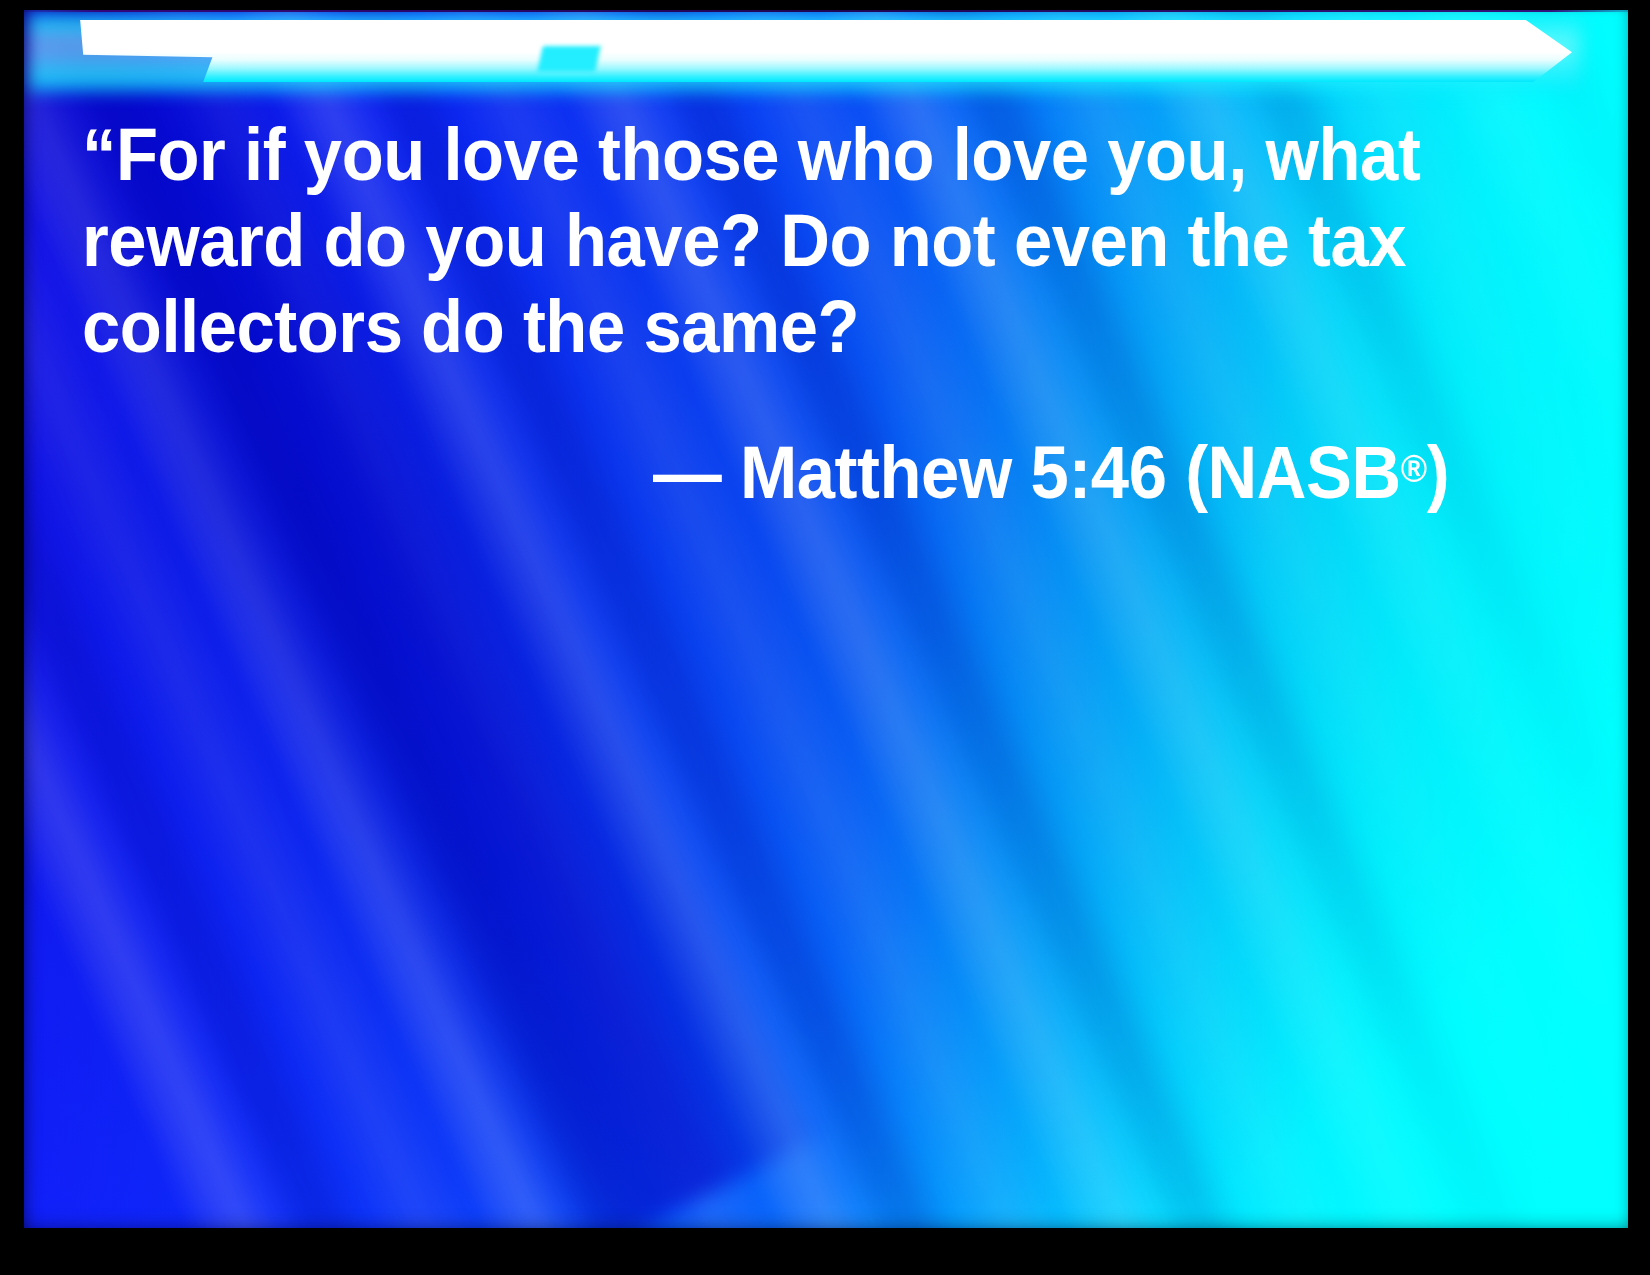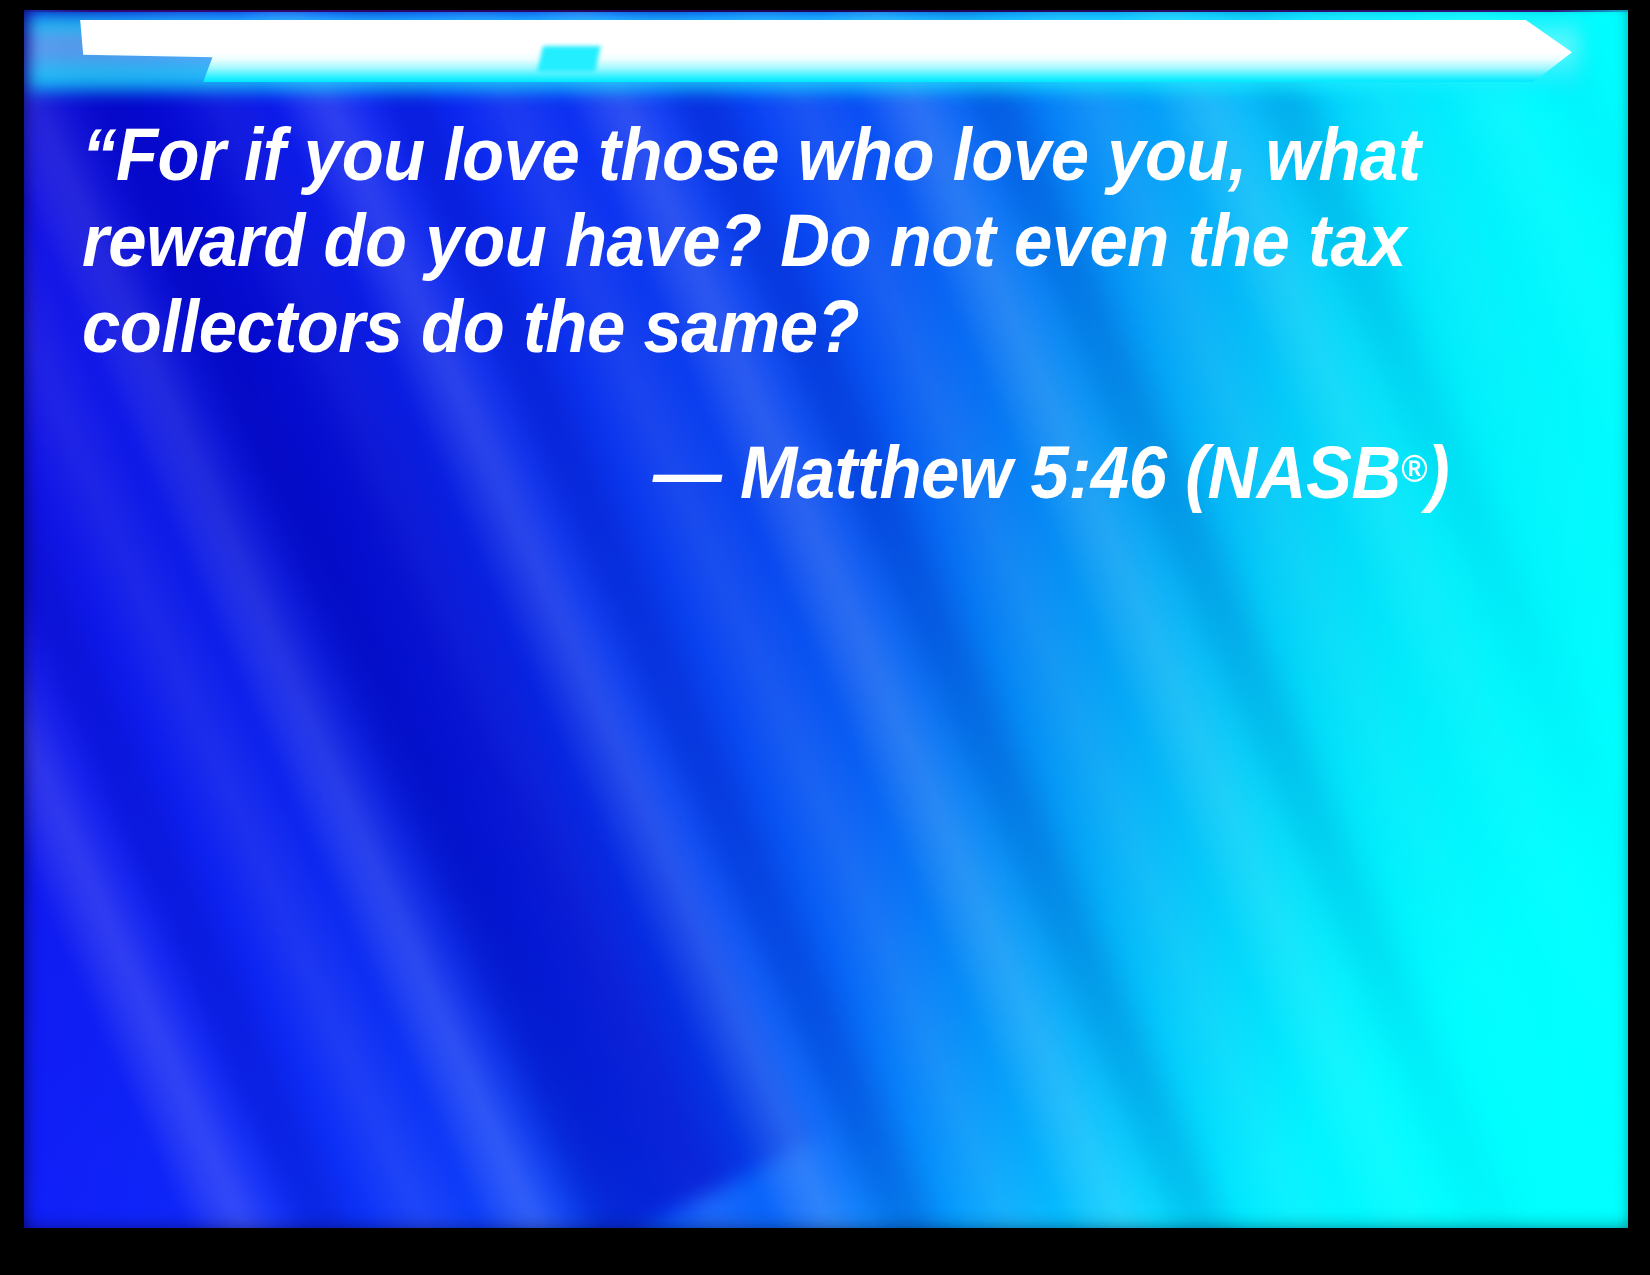--- a/index.html
+++ b/index.html
@@ -15,21 +15,20 @@
     font-family: "Liberation Sans", sans-serif;
   }
 
   
   #slide {
     position: relative;
     width: 1650px;
     height: 1275px;
     background: #000000;
     overflow: hidden;
-    font-style: italic;
   }
 
   
   #artwork {
     position: absolute;
     left: 24px;
     top: 10px;
     width: 1604px;
     height: 1218px;
     overflow: hidden;

